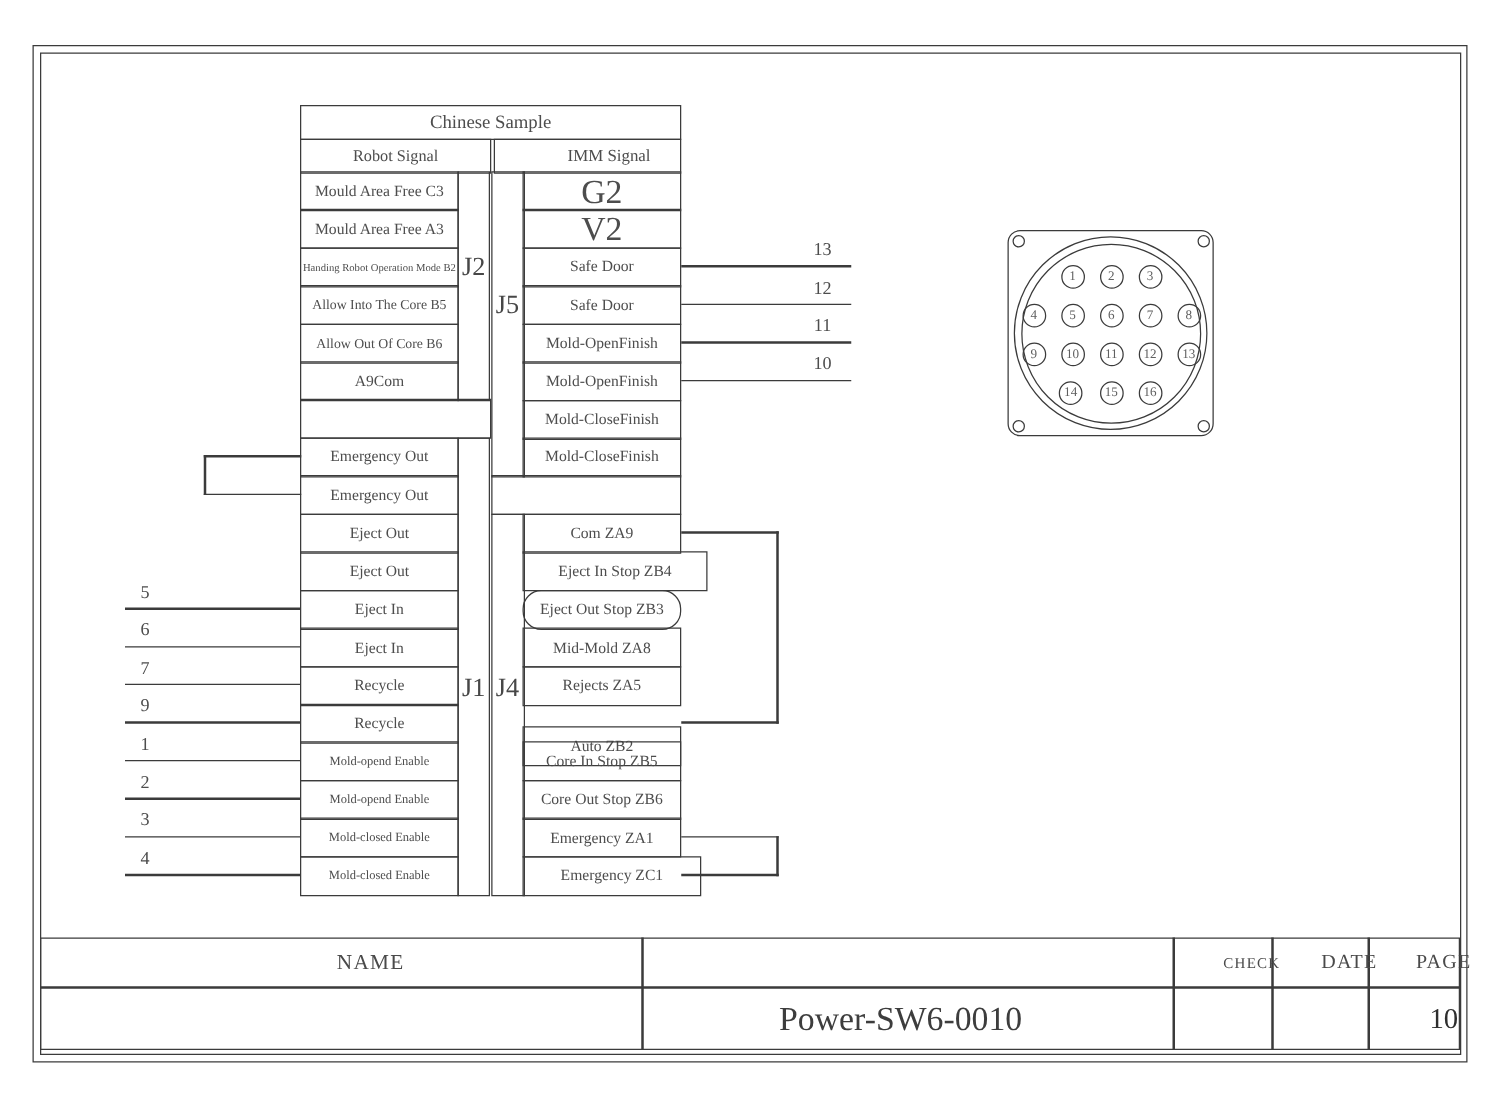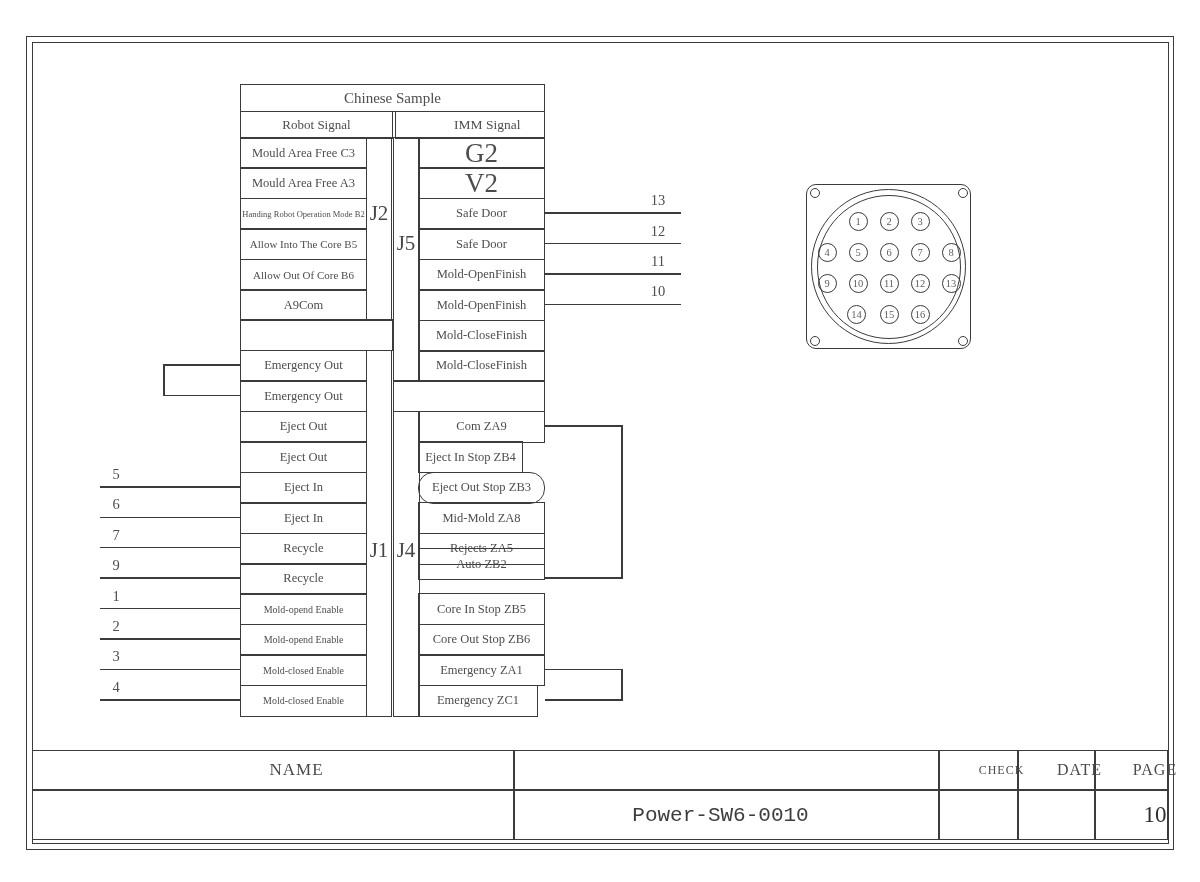--- a/index.html
+++ b/index.html
@@ -87,29 +87,29 @@
       <div class="abs wire-num" style="left: 642px; top: 222.5px; width: 32px;">12</div>
       <div class="abs cell" style="left: 418px; top: 258.7px; width: 127px; height: 32px;">Mold-OpenFinish</div>
       <div class="abs hline" style="left: 545px; top: 273.1px; width: 136px;"></div>
       <div class="abs wire-num" style="left: 642px; top: 252.9px; width: 32px;">11</div>
       <div class="abs cell" style="left: 418px; top: 289.1px; width: 127px; height: 32px;">Mold-OpenFinish</div>
       <div class="abs hline" style="left: 545px; top: 303.5px; width: 136px;"></div>
       <div class="abs wire-num" style="left: 642px; top: 283.3px; width: 32px;">10</div>
       <div class="abs cell" style="left: 418px; top: 319.5px; width: 127px; height: 32px;">Mold-CloseFinish</div>
       <div class="abs cell" style="left: 418px; top: 349.9px; width: 127px; height: 32px;">Mold-CloseFinish</div>
       <div class="abs cell" style="left: 418px; top: 410.8px; width: 127px; height: 32px; text-align: center;">Com ZA9</div>
-      <div class="abs cell" style="left: 418px; top: 441.2px; width: 105px; height: 32px;">Eject In Stop ZB4</div>
+      <div class="abs cell" style="left: 418px; top: 441.2px; width: 148px; height: 32px;">Eject In Stop ZB4</div>
       <div class="abs cell" style="left: 418px; top: 471.6px; width: 127px; height: 32px; border-radius: 15px;">Eject Out Stop ZB3</div>
       <div class="abs cell" style="left: 418px; top: 502.1px; width: 127px; height: 32px;">Mid-Mold ZA8</div>
       <div class="abs cell" style="left: 418px; top: 532.5px; width: 127px; height: 32px;">Rejects ZA5</div>
-      <div class="abs cell" style="left: 418px; top: 548px; width: 127px; height: 32px;">Auto ZB2</div>
+      <div class="abs cell" style="left: 418px; top: 581px; width: 127px; height: 32px;">Auto ZB2</div>
       <div class="abs cell" style="left: 418px; top: 593.3px; width: 127px; height: 32px;">Core In Stop ZB5</div>
       <div class="abs cell" style="left: 418px; top: 623.7px; width: 127px; height: 32px;">Core Out Stop ZB6</div>
       <div class="abs cell" style="left: 418px; top: 654.2px; width: 127px; height: 32px;">Emergency ZA1</div>
-      <div class="abs cell" style="left: 418px; top: 684.6px; width: 120px; height: 32px;">Emergency ZC1</div>
+      <div class="abs cell" style="left: 418px; top: 684.6px; width: 143px; height: 32px;">Emergency ZC1</div>
       <div class="abs hline" style="left: 163px; top: 364.4px; width: 78px;"></div>
       <div class="abs hline" style="left: 163px; top: 394.8px; width: 78px;"></div>
       <div class="abs vline" style="left: 163px; top: 364.4px; height: 32px;"></div>
       <div class="abs hline" style="left: 545px; top: 425.2px; width: 78px;"></div>
       <div class="abs hline" style="left: 545px; top: 577.3px; width: 78px;"></div>
       <div class="abs vline" style="left: 621.4px; top: 425.2px; height: 153.7px;"></div>
       <div class="abs hline" style="left: 545px; top: 668.6px; width: 78px;"></div>
       <div class="abs hline" style="left: 545px; top: 699px; width: 78px;"></div>
       <div class="abs vline" style="left: 621.4px; top: 668.6px; height: 32px;"></div>
       <div class="abs circ" style="left: 848.5px; top: 211.5px; width: 19px; height: 19px; display: flex; align-items: center; justify-content: center; font-size: 10.5px; color: rgb(96, 96, 96);">1</div>
@@ -140,21 +140,21 @@
 
   <div class="abs frame" style="left:32px;top:750px;width:1136px;height:90px;"></div>
   <div class="abs hline" style="left:32px;top:789.2px;width:1136px;"></div>
   <div class="abs vline" style="left:513px;top:750px;height:90px;"></div>
   <div class="abs vline" style="left:938px;top:750px;height:90px;"></div>
   <div class="abs vline" style="left:1017px;top:750px;height:90px;"></div>
   <div class="abs vline" style="left:1094px;top:750px;height:90px;"></div>
 
   <div class="abs tbtxt hdr" style="left:32px;top:750px;width:481px;height:40px;">NAME</div>
 
-  <div class="abs tbtxt" style="left:513px;top:790px;width:367px;height:50px;font-size:21px;font-family:Liberation Mono, monospace;">Power-SW6-0010</div>
+  <div class="abs tbtxt" style="left:513px;top:790px;width:367px;height:50px;font-size:27px;">Power-SW6-0010</div>
 
   <div class="abs tbtxt hdr" style="left:938px;top:750px;width:79px;height:40px;font-size:12px;">CHECK</div>
   <div class="abs tbtxt" style="left:938px;top:790px;width:79px;height:50px;font-size:18px;"></div>
 
   <div class="abs tbtxt hdr" style="left:1017px;top:750px;width:77px;height:40px;font-size:16px;">DATE</div>
   <div class="abs tbtxt" style="left:1017px;top:790px;width:77px;height:50px;font-size:18px;"></div>
 
   <div class="abs tbtxt hdr" style="left:1094px;top:750px;width:74px;height:40px;font-size:16px;">PAGE</div>
   <div class="abs tbtxt" style="left:1094px;top:790px;width:74px;height:50px;font-size:23px;color:#2e2e2e;">10</div>
 

